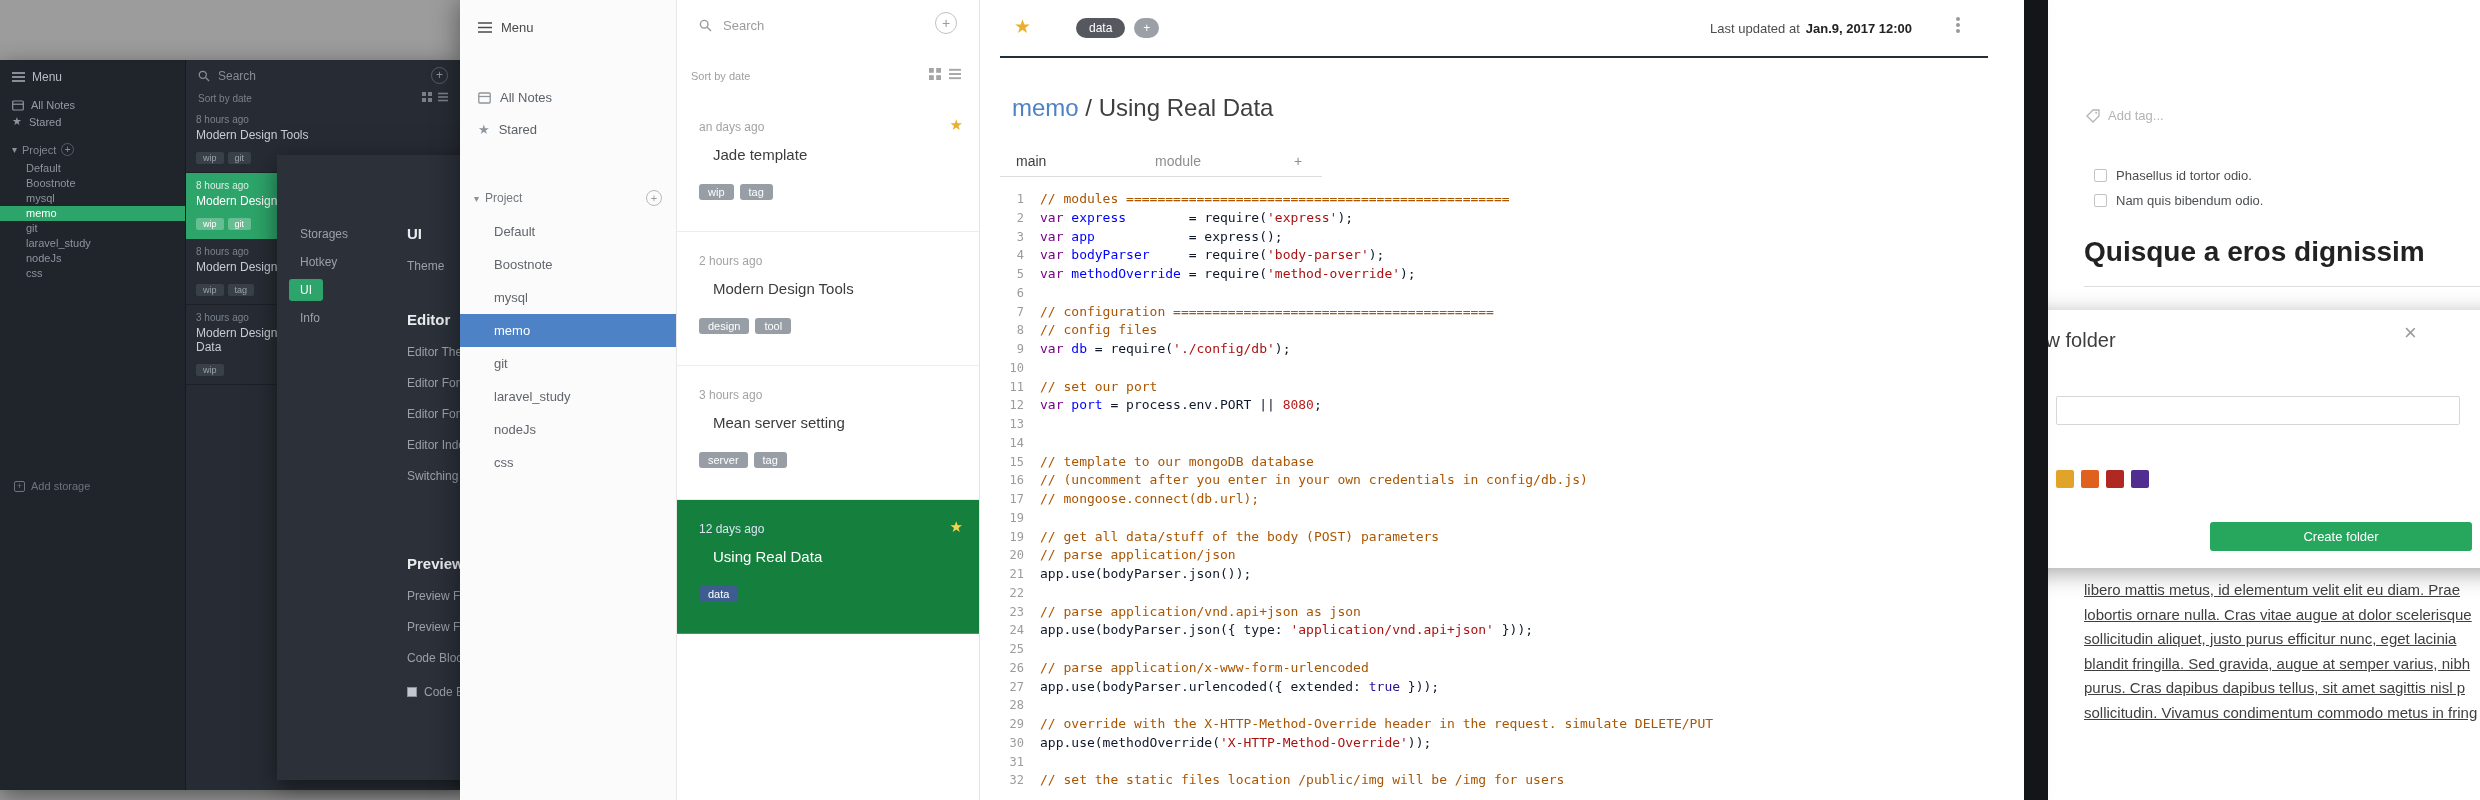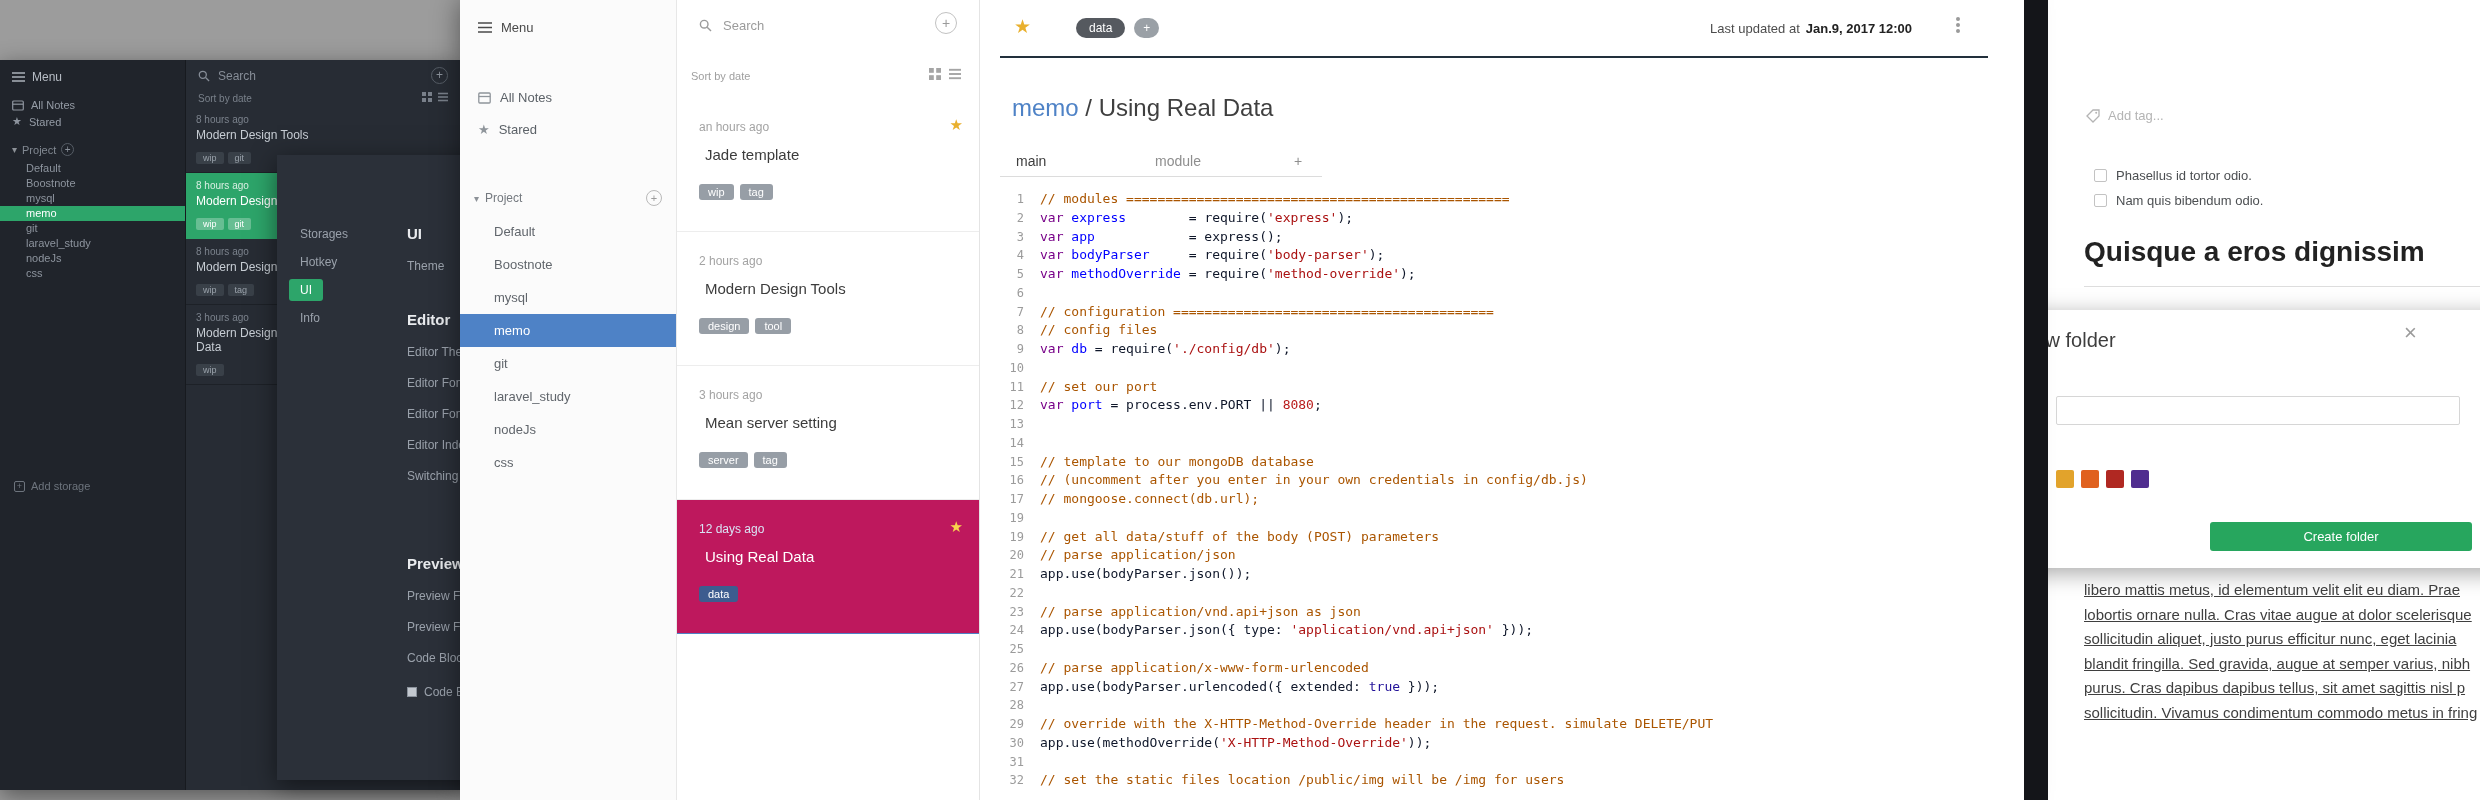--- a/index.html
+++ b/index.html
@@ -86,25 +86,25 @@
                    font-family:"Liberation Sans",sans-serif;}
   .nl-search input::placeholder{color:#9b9b9b;}
   .nl-plus{position:absolute;top:12px;right:22px;width:22px;height:22px;border:1px solid #c2c2c2;border-radius:50%;
            color:#9b9b9b;font-size:14px;line-height:20px;text-align:center;}
   .nl-sort{position:absolute;top:70px;left:14px;font-size:11px;color:#9f9f9f;}
   .nl-viewicons{position:absolute;top:68px;right:18px;display:flex;gap:8px;}
   .notes{position:absolute;top:98px;left:0;right:0;}
   .note{position:relative;height:134px;border-bottom:1px solid #ededed;background:#fff;}
   .n-time{position:absolute;top:22px;left:22px;font-size:12px;color:#a3a3a3;}
   .n-star{position:absolute;top:18px;right:16px;color:#e9b02e;font-size:15px;}
-  .n-title{position:absolute;top:48px;left:28px;font-size:15px;color:#3c3c3c;}
+  .n-title{position:absolute;top:48px;left:36px;font-size:15px;color:#3c3c3c;}
   .n-tags{position:absolute;top:84px;left:22px;}
   .n-tag{display:inline-block;background:#979ea6;color:#fff;font-size:11px;padding:2px 9px;border-radius:3px;
          margin-right:6px;}
-  .note.sel{background:#be185d;border-bottom-color:#4e82c6;}
+  .note.sel{background:#15803d;border-bottom-color:#4e82c6;}
   .note.sel .n-time{color:#d9e4f5;}
   .note.sel .n-title{color:#fff;}
   .note.sel .n-star{color:#f7d34c;}
   .note.sel .n-tag{background:#3d5c8f;}
 
   .ed{flex:1;position:relative;background:#fff;}
   .ed-star{position:absolute;top:15px;left:34px;font-size:19px;color:#e9b02e;}
   .ed-tags{position:absolute;top:18px;left:96px;display:flex;gap:9px;align-items:center;}
   .e-tag{background:#55595f;color:#fff;font-size:12px;padding:3px 13px;border-radius:11px;line-height:14px;}
   .e-tag.plus{background:#9aa0a6;padding:3px 9px;}
@@ -345,21 +345,21 @@
         <svg width="12" height="12" viewBox="0 0 10 10">
             <g stroke="#a5a5a5" stroke-width="1.6">
               <line x1="0" y1="1.5" x2="10" y2="1.5"></line>
               <line x1="0" y1="5" x2="10" y2="5"></line>
               <line x1="0" y1="8.5" x2="10" y2="8.5"></line>
             </g>
           </svg>
       </div>
       <div class="notes">
           <div class="note">
-            <div class="n-time">an hours ago</div>
+            <div class="n-time">an days ago</div>
             <span class="n-star">★</span>
             <div class="n-title">Jade template</div>
             <div class="n-tags"><span class="n-tag">wip</span><span class="n-tag">tag</span></div>
           </div>
           <div class="note">
             <div class="n-time">2 hours ago</div>
             <div class="n-title">Modern Design Tools</div>
             <div class="n-tags"><span class="n-tag">design</span><span class="n-tag">tool</span></div>
           </div>
           <div class="note">

